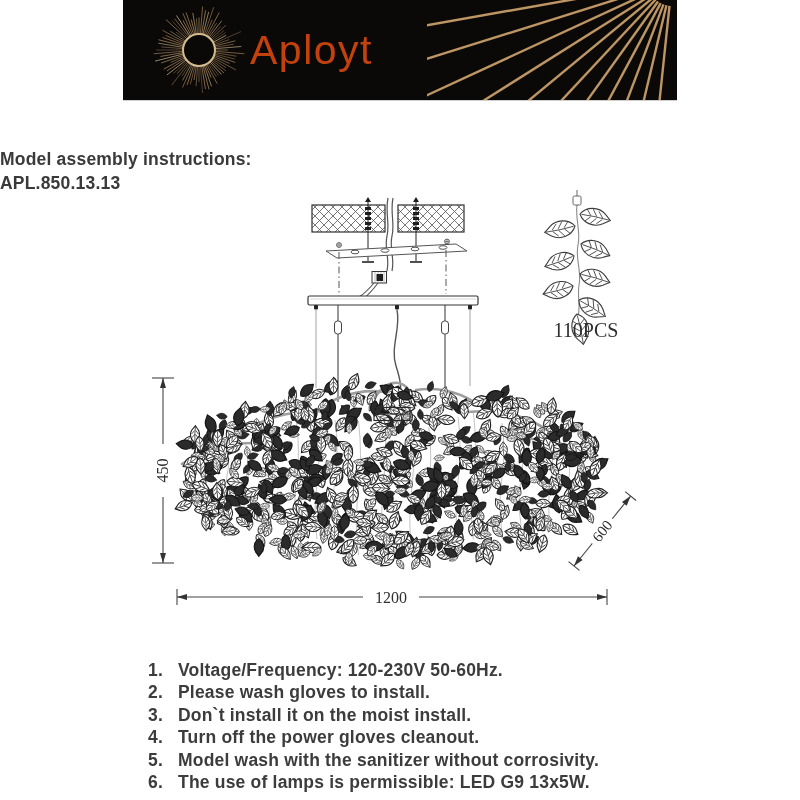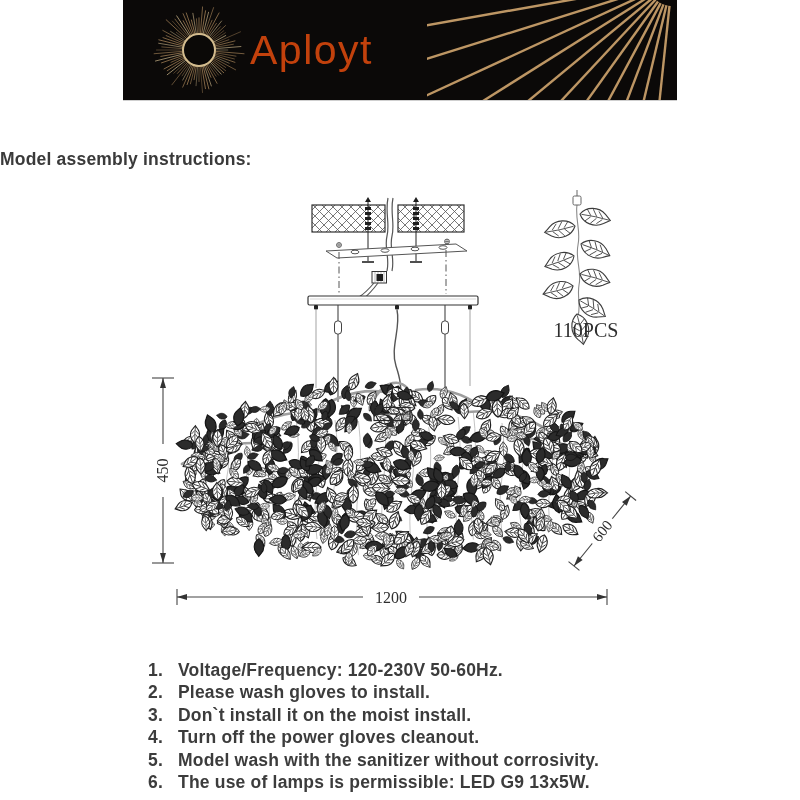--- a/index.html
+++ b/index.html
@@ -1187,20 +1187,21 @@
           <line x1="223.2133405152102" y1="-7.933150021291743" x2="-18.255468774543488" y2="103.64110390939143" stroke="#c79e69" stroke-width="2.4" opacity="0.95"></line>
           <line x1="222.09823211560936" y1="-10.823020985853923" x2="-31.72969526972031" y2="68.7218297542651" stroke="#c79e69" stroke-width="2.4" opacity="0.95"></line>
           <line x1="221.364613927707" y1="-13.832443735993674" x2="-40.594248373540324" y2="32.35797152340978" stroke="#c79e69" stroke-width="2.4" opacity="0.95"></line>
           <line x1="221.02470632502286" y1="-16.91128828489791" x2="-44.701465239307254" y2="-4.844733442516414" stroke="#c79e69" stroke-width="2.4" opacity="0.95"></line>
         </g>
     </svg>
   </header>
 
   <div class="title-block">
     <div>Model assembly instructions:</div>
+    <div>APL.850.13.13</div>
   </div>
 
   <ol class="instructions">
     <li><span class="num">1.</span><span>Voltage/Frequency: 120-230V 50-60Hz.</span></li>
     <li><span class="num">2.</span><span>Please wash gloves to install.</span></li>
     <li><span class="num">3.</span><span>Don`t install it on the moist install.</span></li>
     <li><span class="num">4.</span><span>Turn off the power gloves cleanout.</span></li>
     <li><span class="num">5.</span><span>Model wash with the sanitizer without corrosivity.</span></li>
     <li><span class="num">6.</span><span>The use of lamps is permissible: LED G9 13x5W.</span></li>
   </ol>

